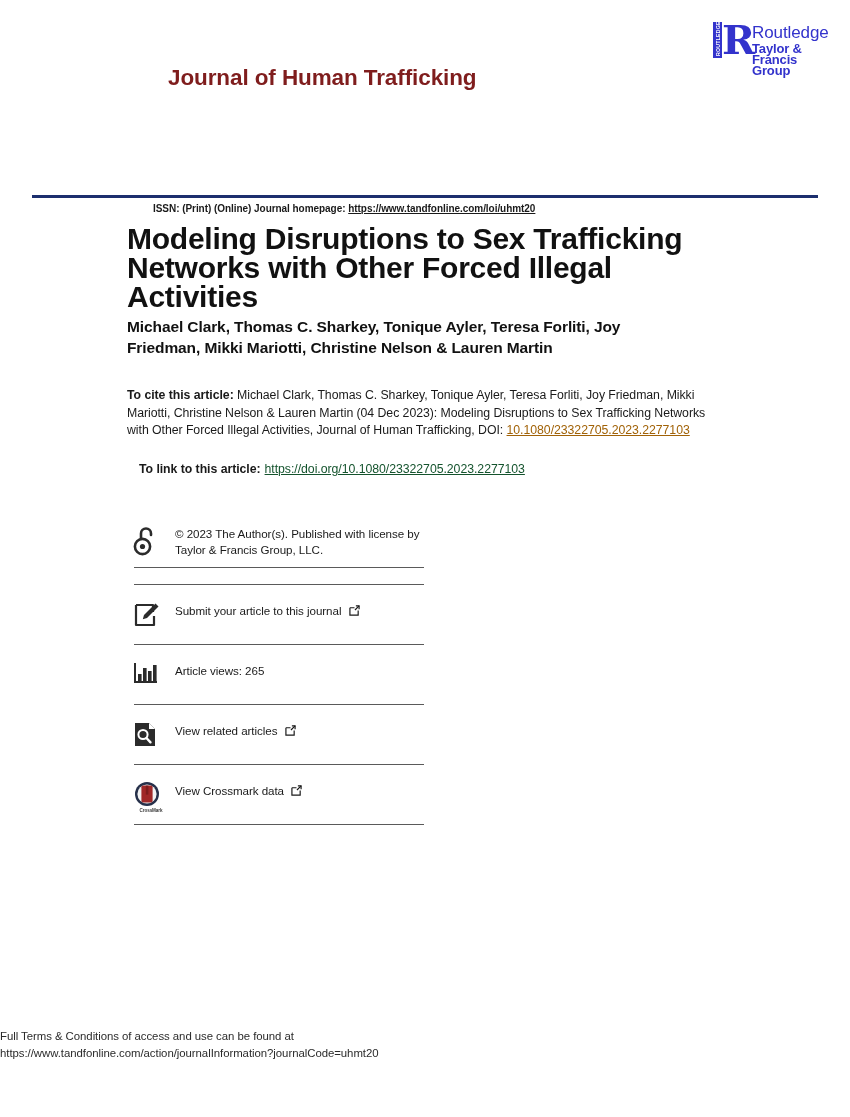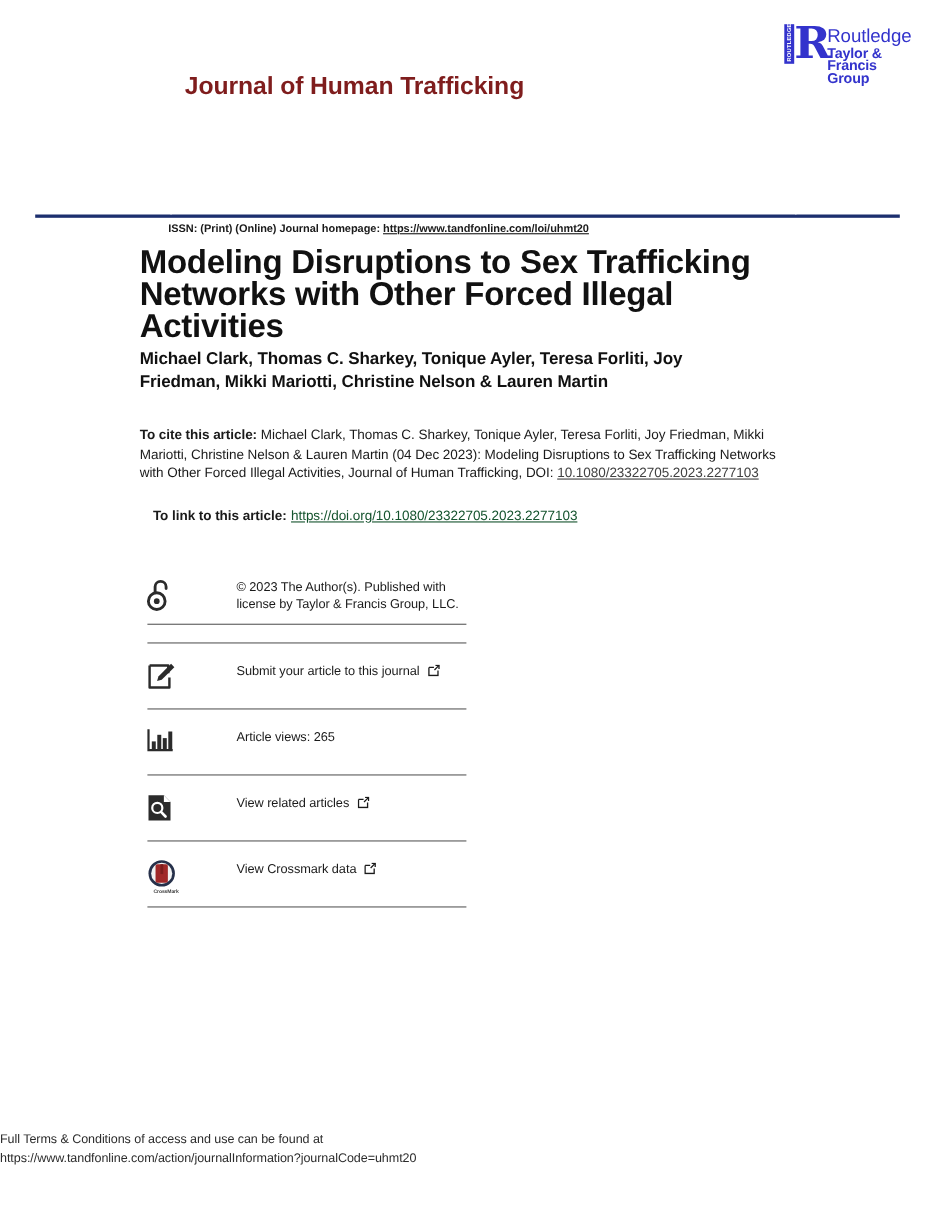--- a/index.html
+++ b/index.html
@@ -169,21 +169,21 @@
     top: 387px;
     width: 585px;
     font-size: 12.3px;
     line-height: 17.6px;
     color: #1a1a1a;
     letter-spacing: -0.05px;
   }
   .cite-block b { font-weight: 700; }
   .cite-doi {
     text-decoration: underline;
-    color: #404040;
+    color: #a16207;
   }
   .link-block {
     position: absolute;
     left: 127px;
     top: 461px;
     font-size: 12.3px;
     line-height: 17.6px;
     color: #1a1a1a;
     letter-spacing: -0.05px;
     white-space: nowrap;
@@ -201,21 +201,20 @@
     left: 133px;
     top: 522px;
     width: 300px;
   }
   .meta-row {
     position: relative;
     display: flex;
     align-items: flex-start;
     min-height: 45px;
     box-sizing: border-box;
-    gap: 40px;
   }
   .meta-row .icon-slot {
     width: 42px;
     flex: 0 0 42px;
     display: flex;
     align-items: flex-start;
     justify-content: flex-start;
     padding-top: 2px;
   }
   .meta-row .meta-text {

